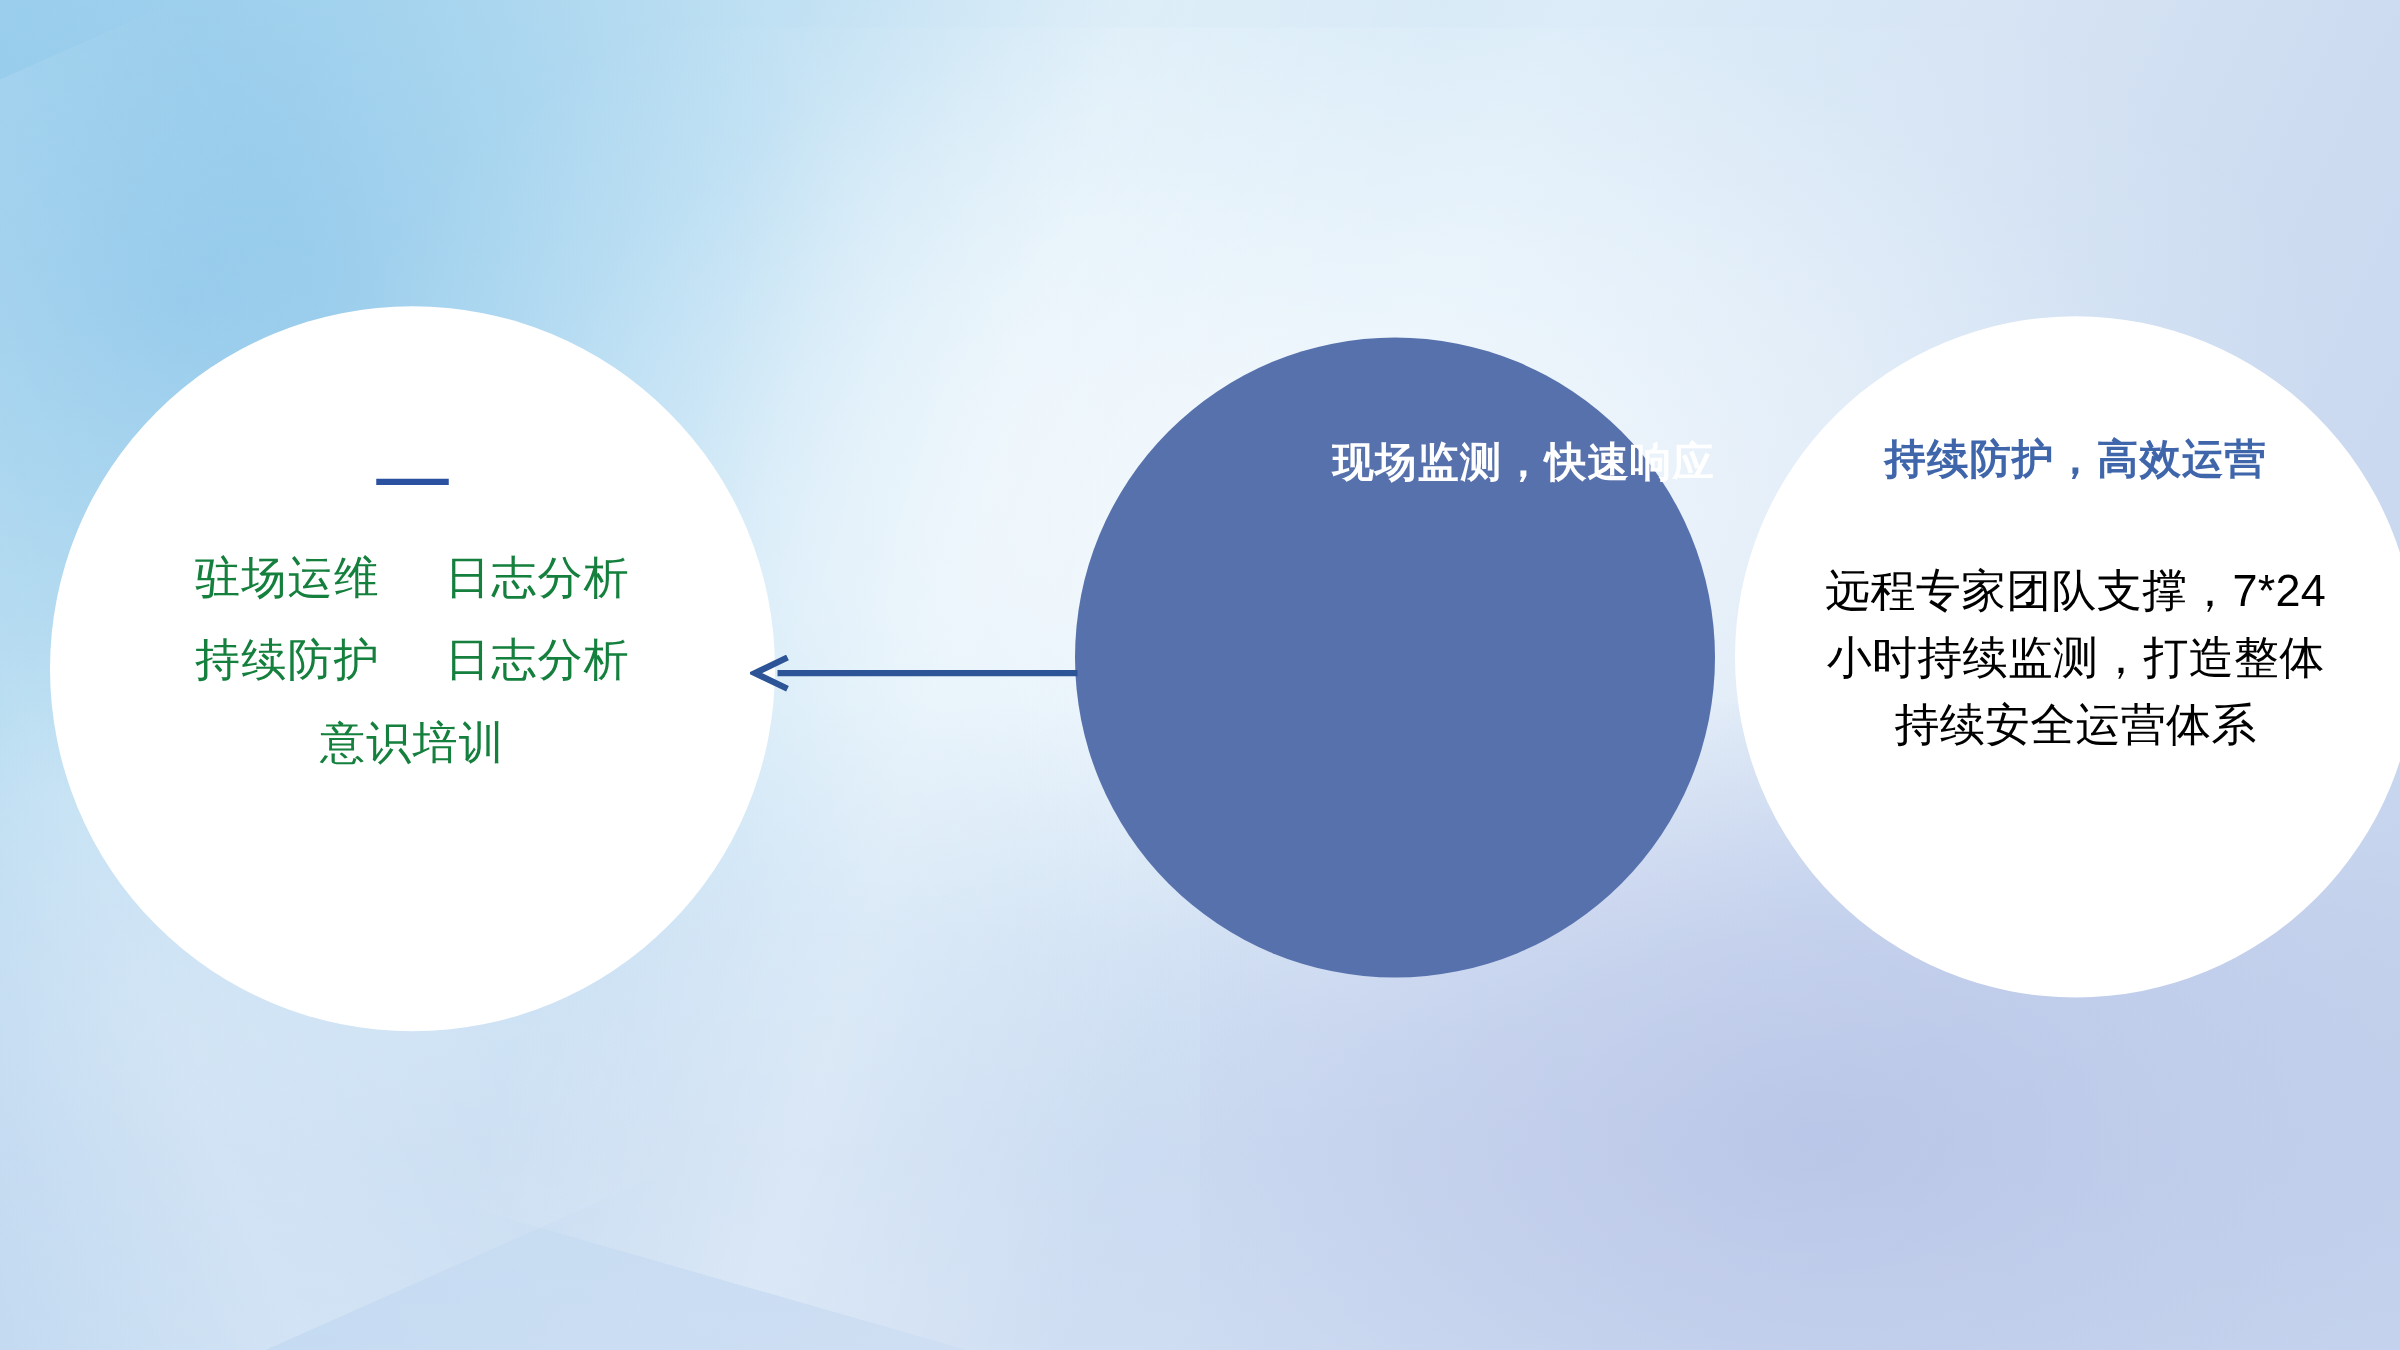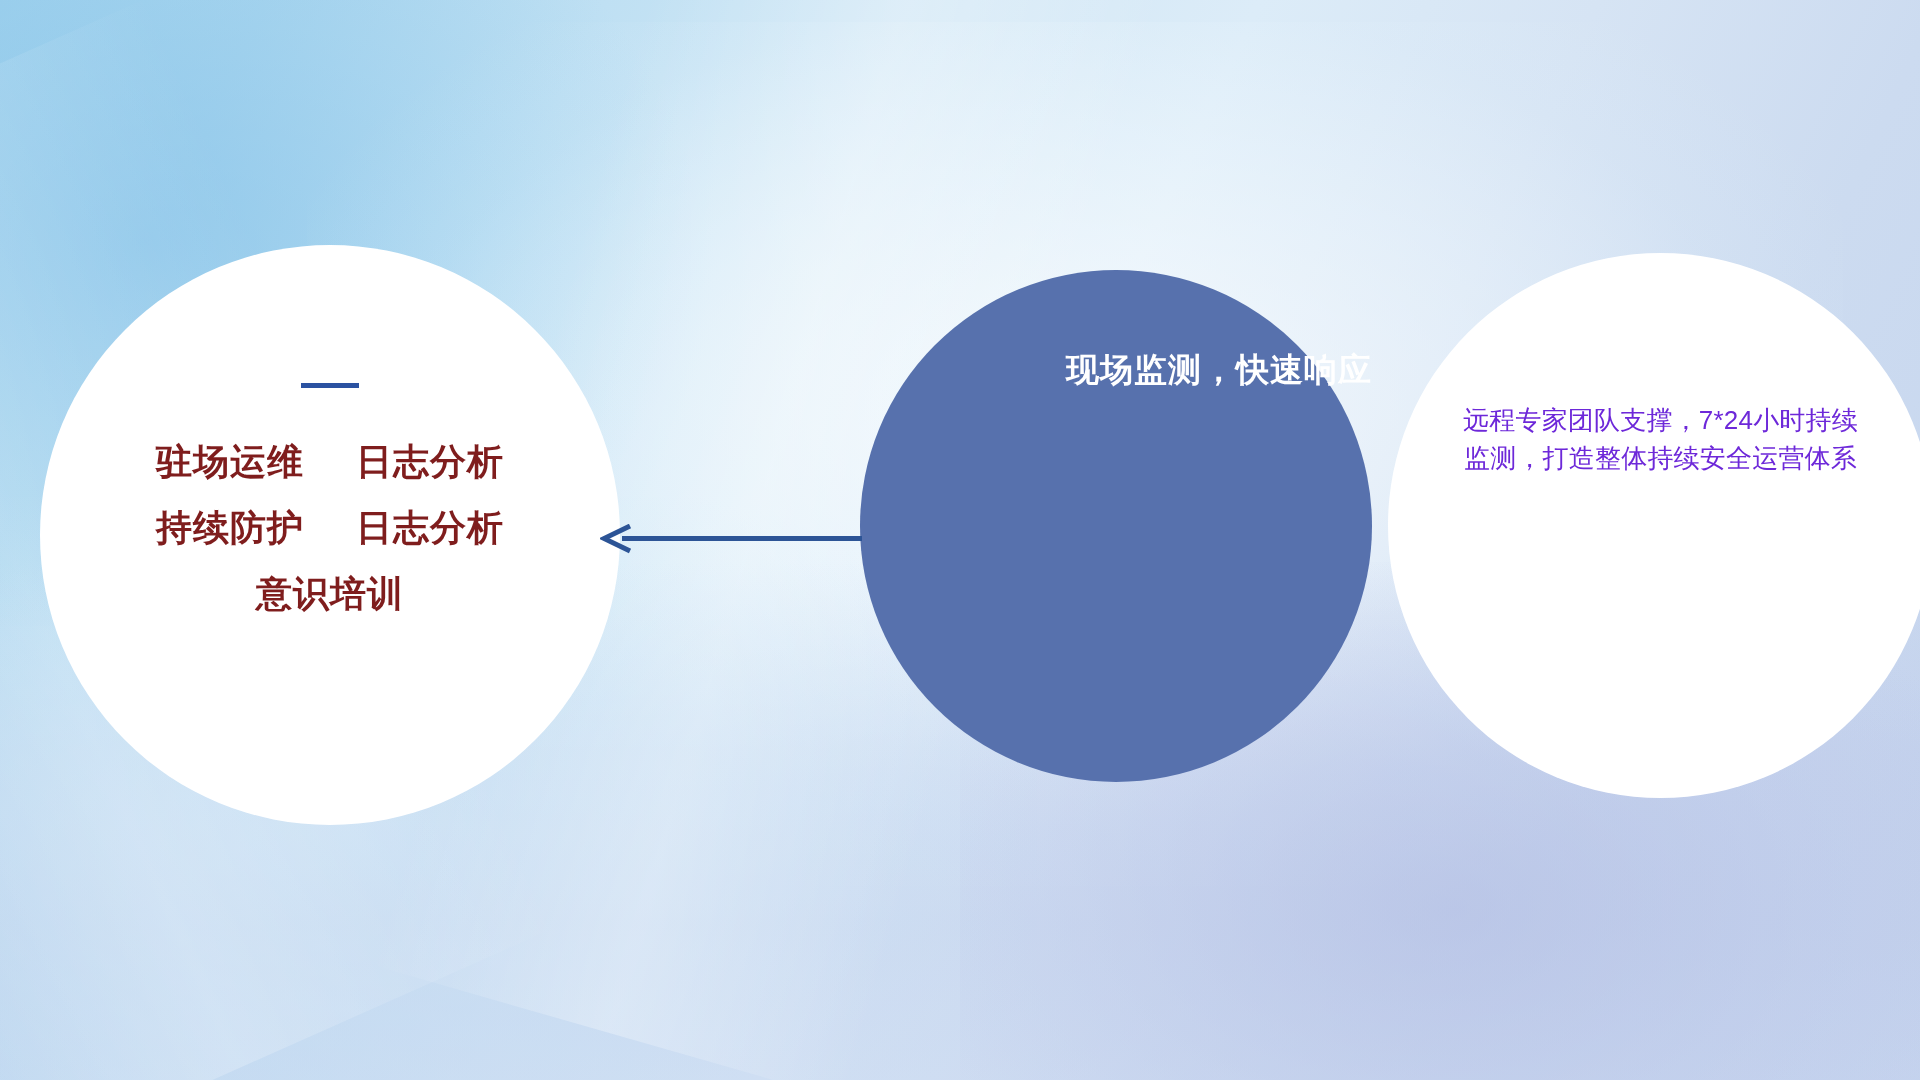--- a/index.html
+++ b/index.html
@@ -175,22 +175,22 @@
     background: #2b52a1;
     margin-bottom: 56px;
   }
   .left-lines {
     display: flex;
     flex-direction: column;
     align-items: center;
   }
   .left-line {
     font-size: 36px;
-    font-weight: bold;
-    color: #7f1d1d;
+    font-weight: normal;
+    color: #15803d;
     letter-spacing: 1px;
     line-height: 1.0;
     margin-bottom: 30px;
     white-space: nowrap;
   }
   .left-line:last-child {
     margin-bottom: 0;
   }
   .left-line .gap {
     display: inline-block;
@@ -243,23 +243,23 @@
   .right-title {
     font-size: 33px;
     font-weight: bold;
     color: #3f65ab;
     letter-spacing: 1px;
     white-space: nowrap;
   }
   .right-body {
     margin-top: 56px;
     width: 420px;
-    font-size: 26px;
+    font-size: 36px;
     line-height: 1.48;
-    color: #6d28d9;
+    color: #000000;
     text-align: center;
     letter-spacing: 0.2px;
   }
 </style>
 </head>
 <body>
 
 <div id="stage">
 
   <div class="bg-base"></div>
@@ -297,20 +297,21 @@
   </div>
 
   <div id="mid-circle" class="circle">
     <div class="mid-inner">
       <div class="mid-title">现场监测，快速响应</div>
     </div>
   </div>
 
   <div id="right-circle" class="circle circle-white">
     <div class="right-inner">
+      <div class="right-title">持续防护，高效运营</div>
       <div class="right-body">远程专家团队支撑，7*24小时持续监测，打造整体持续安全运营体系</div>
     </div>
   </div>
 
   <div id="connector-arrow">
     <svg width="268" height="30" viewBox="0 0 268 30">
       <line x1="262" y1="14.5" x2="22" y2="14.5" stroke="#2c5496" stroke-width="5"></line>
       <polyline points="30,2 4,14.5 30,27" fill="none" stroke="#2c5496" stroke-width="5" stroke-linejoin="miter" stroke-linecap="butt"></polyline>
     </svg>
   </div>

